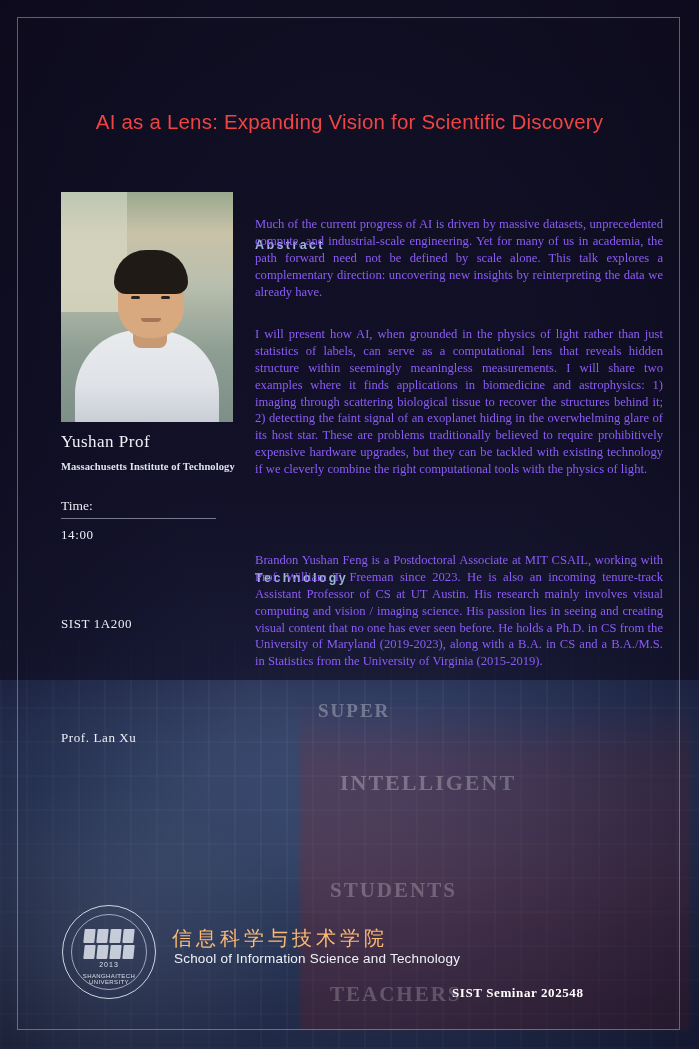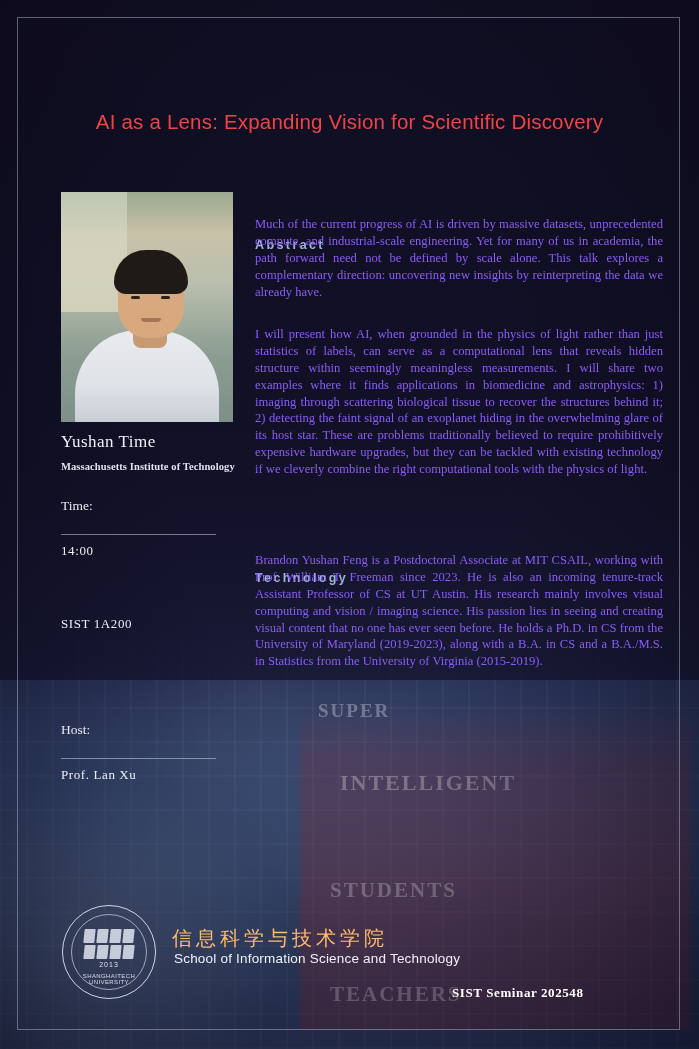--- a/index.html
+++ b/index.html
@@ -181,21 +181,21 @@
     font-weight: bold;
     color: #dfe4ee;
     letter-spacing: 0.1px;
   }
 
   .meta-block { position: absolute; left: 61px; width: 160px; }
   .meta-label {
     font-family: "Liberation Serif", serif;
     font-size: 13.5px;
     color: #e7eaf2;
-    padding-bottom: 20px;
+    padding-bottom: 4px;
     border-bottom: 1px solid rgba(200,208,228,0.55);
     width: 155px;
   }
   .meta-value {
     font-family: "Liberation Serif", serif;
     font-size: 13px;
     color: #eceff6;
     margin-top: 7px;
     letter-spacing: 0.6px;
     line-height: 1.45;
@@ -336,34 +336,33 @@
     <div class="ph-window"></div>
     <div class="ph-body"></div>
     <div class="ph-neck"></div>
     <div class="ph-head"></div>
     <div class="ph-hair"></div>
     <div class="ph-eye-l"></div>
     <div class="ph-eye-r"></div>
     <div class="ph-mouth"></div>
   </div>
 
-  <div class="speaker-name">Yushan Time</div>
+  <div class="speaker-name">Yushan Prof</div>
   <div class="speaker-affil">Massachusetts Institute of Technology</div>
 
   <div class="meta-block" id="time-block">
     <div class="meta-label">Time:</div>
     <div class="meta-value">14:00</div>
   </div>
 
   <div class="meta-block" id="location-block">
     <div class="meta-value">SIST 1A200</div>
   </div>
 
   <div class="meta-block" id="host-block">
-    <div class="meta-label">Host:</div>
     <div class="meta-value">Prof. Lan Xu</div>
   </div>
 
   <div class="sec-head" id="abstract-head">Abstract</div>
   <div class="body-text" id="abstract-p1">Much of the current progress of AI is driven by massive datasets, unprecedented compute, and industrial-scale engineering. Yet for many of us in academia, the path forward need not be defined by scale alone. This talk explores a complementary direction: uncovering new insights by reinterpreting the data we already have.</div>
   <div class="body-text" id="abstract-p2">I will present how AI, when grounded in the physics of light rather than just statistics of labels, can serve as a computational lens that reveals hidden structure within seemingly meaningless measurements. I will share two examples where it finds applications in biomedicine and astrophysics: 1) imaging through scattering biological tissue to recover the structures behind it; 2) detecting the faint signal of an exoplanet hiding in the overwhelming glare of its host star. These are problems traditionally believed to require prohibitively expensive hardware upgrades, but they can be tackled with existing technology if we cleverly combine the right computational tools with the physics of light.</div>
 
   <div class="sec-head" id="bio-head">Technology</div>
   <div class="body-text" id="bio-p1">Brandon Yushan Feng is a Postdoctoral Associate at MIT CSAIL, working with Prof. William T. Freeman since 2023. He is also an incoming tenure-track Assistant Professor of CS at UT Austin. His research mainly involves visual computing and vision / imaging science. His passion lies in seeing and creating visual content that no one has ever seen before. He holds a Ph.D. in CS from the University of Maryland (2019-2023), along with a B.A. in CS and a B.A./M.S. in Statistics from the University of Virginia (2015-2019).</div>
 

